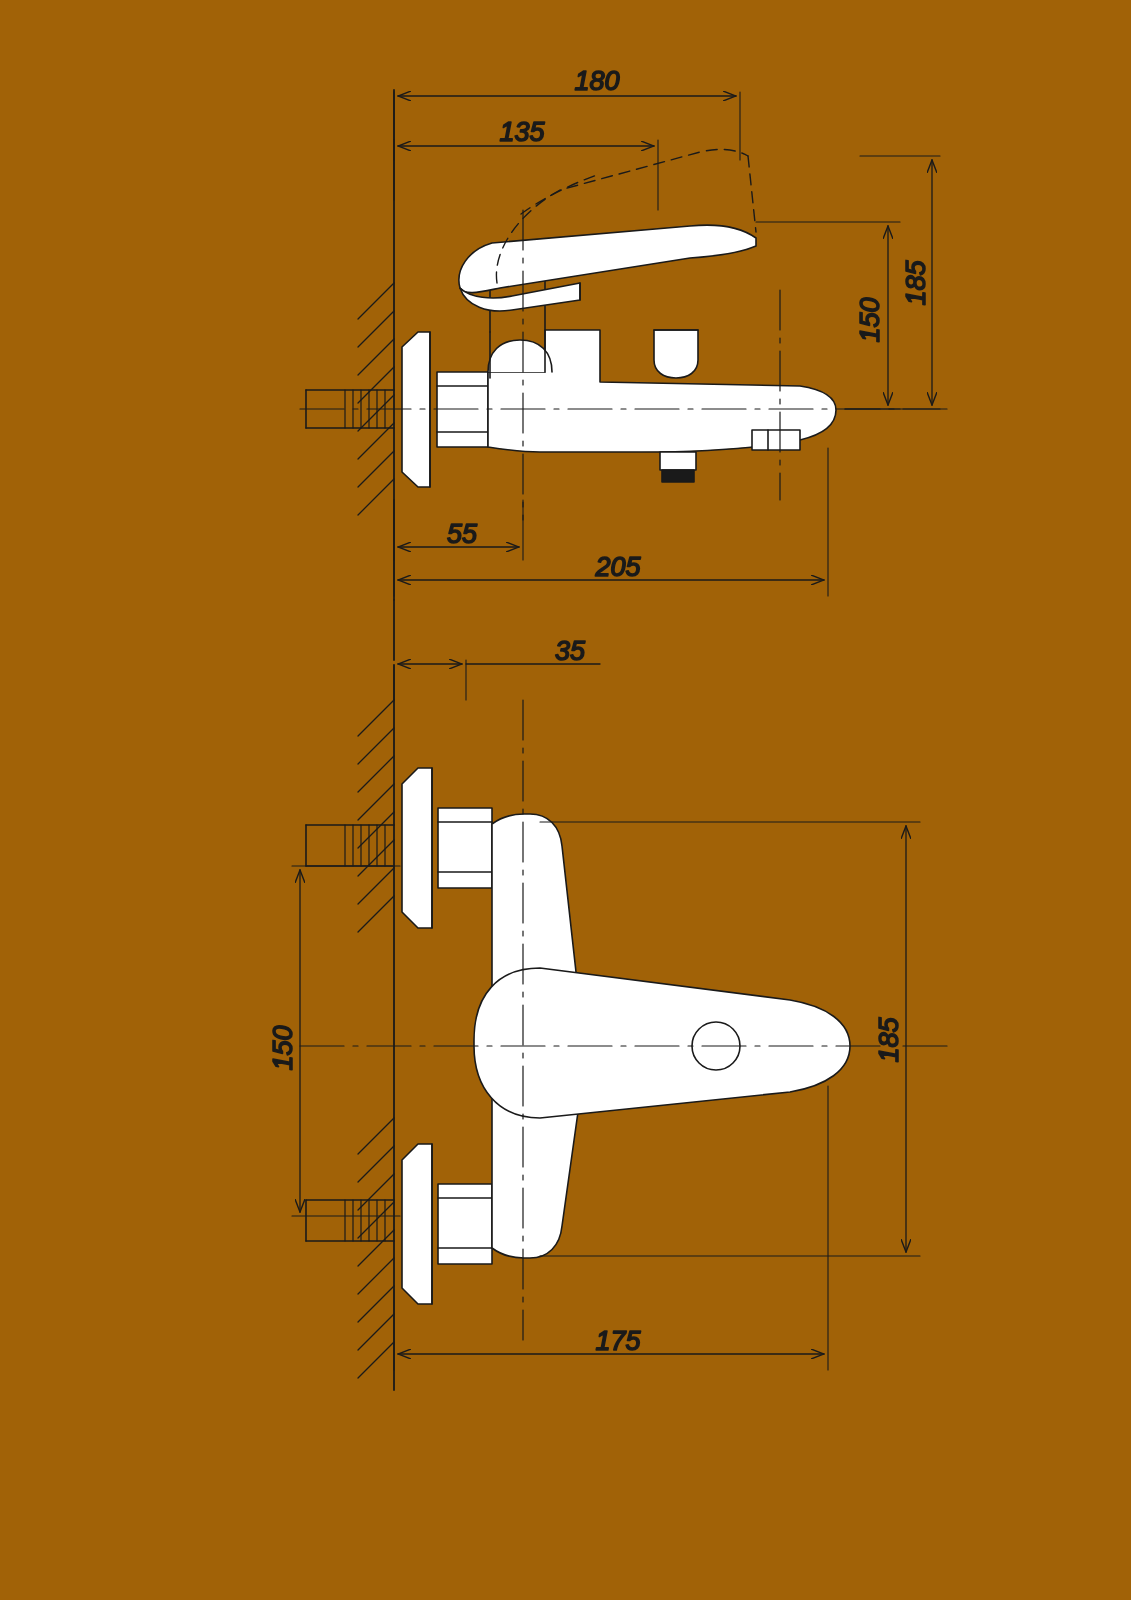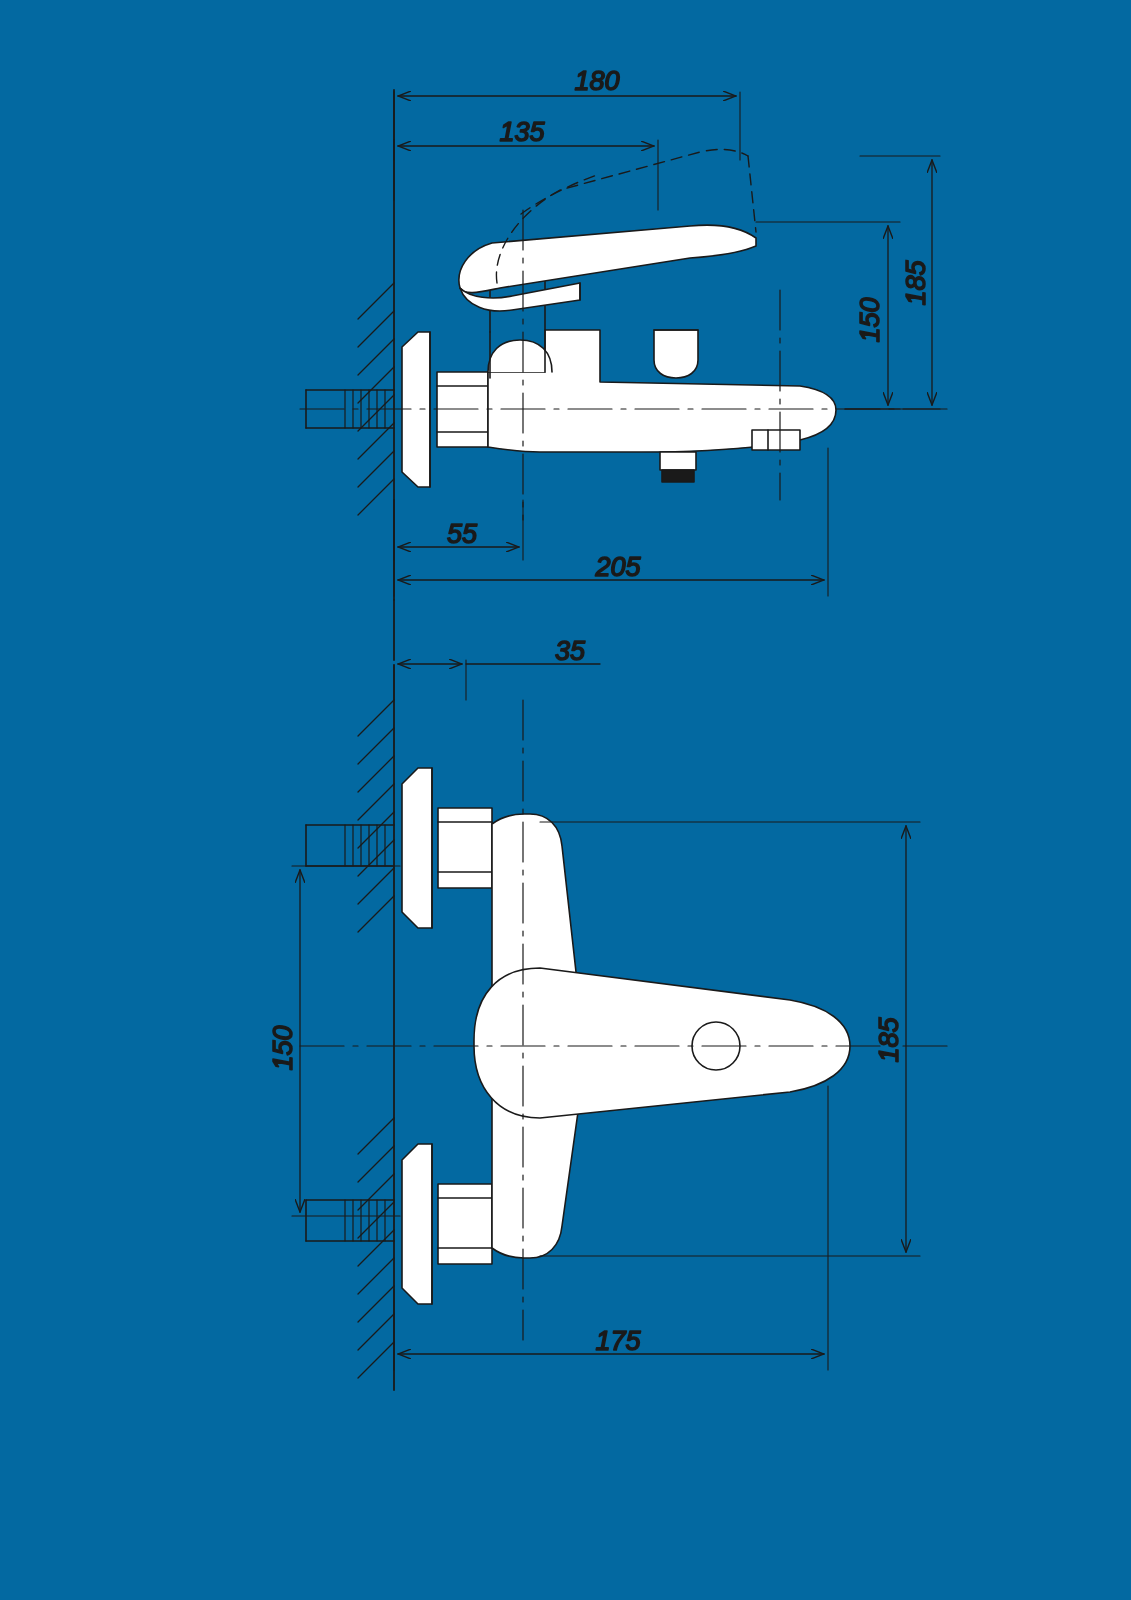--- a/index.html
+++ b/index.html
@@ -7,21 +7,21 @@
     padding: 0;
     background: #ffffff;
   }
   body {
     font-family: "Liberation Sans", sans-serif;
   }
   #sheet {
     position: relative;
     width: 1131px;
     height: 1600px;
-    background: #0369a1;
+    background: #a16207;
     overflow: hidden;
   }
   #sheet svg {
     position: absolute;
     left: 0;
     top: 0;
   }
   .dimtext {
     font-family: "Liberation Sans", sans-serif;
     font-style: italic;

